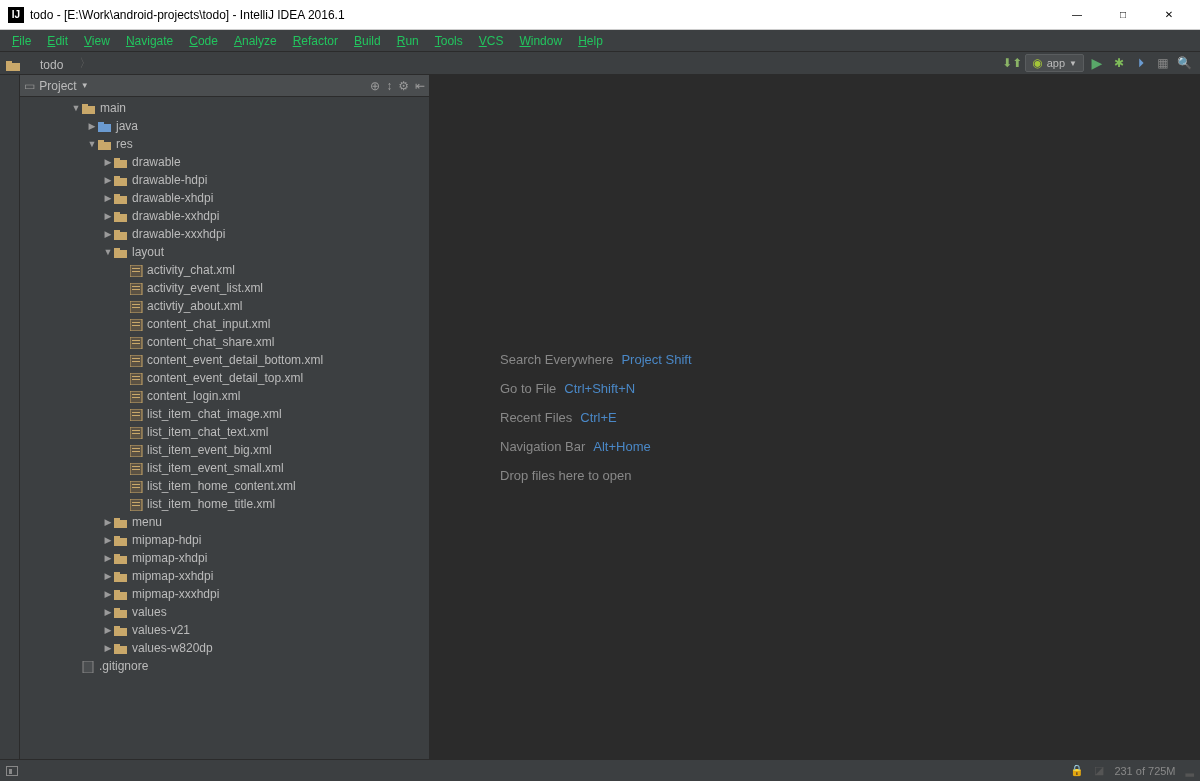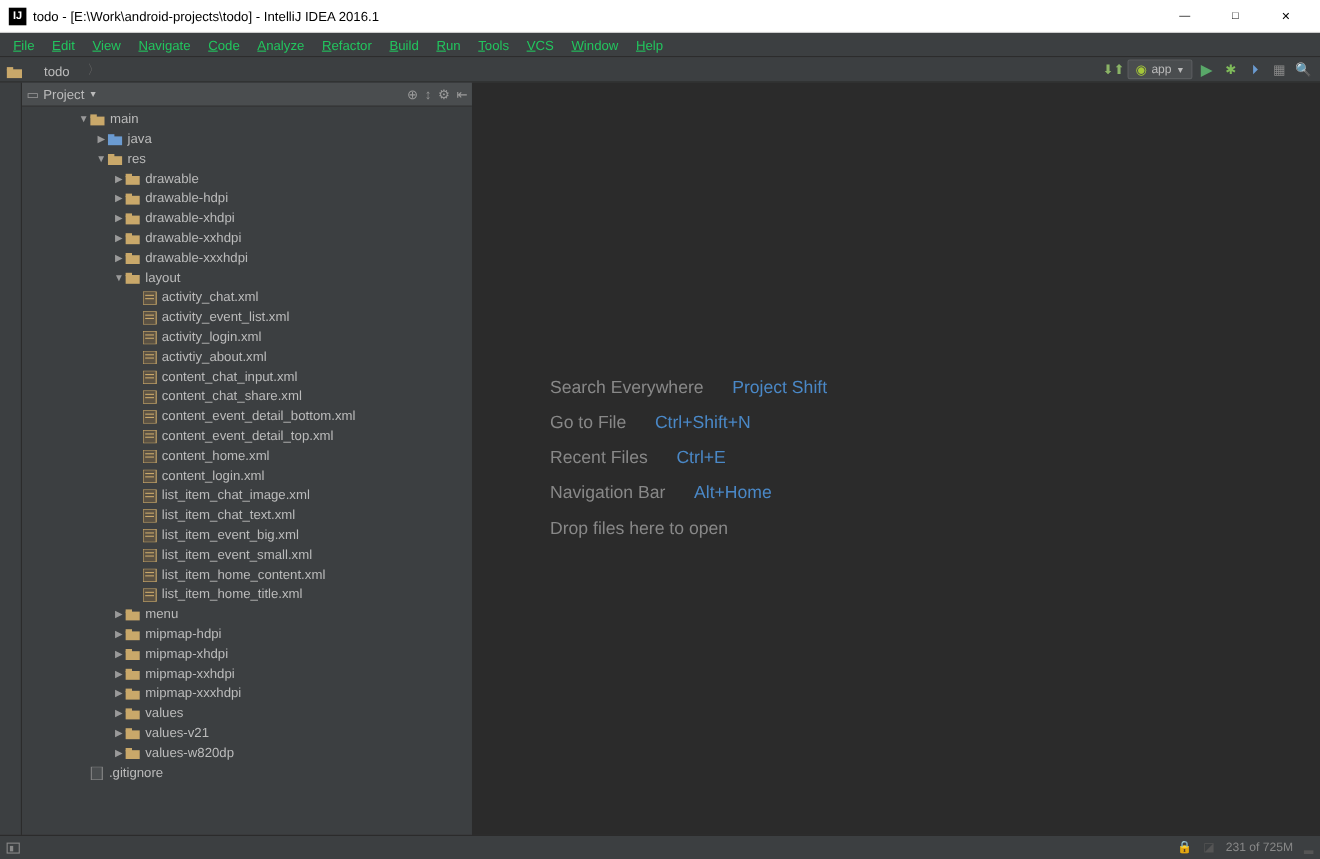--- a/index.html
+++ b/index.html
@@ -166,22 +166,22 @@
     justify-content: flex-start;
     padding-left: 70px;
   }
   .hints {
     display: flex;
     flex-direction: column;
     gap: 14px;
   }
   .hint-row {
     display: flex;
-    gap: 26px;
-    font-size: 16px;
+    gap: 8px;
+    font-size: 13px;
   }
   .hint-label { color: #888888; }
   .hint-key { color: #4a88c7; }
   
   .status-bar {
     height: 22px;
     background: #3c3f41;
     border-top: 1px solid #2b2b2b;
     display: flex;
     align-items: center;
@@ -377,30 +377,20 @@
           <span>activity_event_list.xml</span>
         </div>
         <div class="tree-row">
           <span class="spacer" style="width:98px"></span>
           <span class="arrow"></span>
           <span><svg class="xmlicon">
               <rect x="0" y="0" width="12" height="12" fill="#5a5143" stroke="#c9a86a" stroke-width="1"></rect>
               <rect x="2" y="3" width="8" height="1" fill="#c9a86a"></rect>
               <rect x="2" y="6" width="8" height="1" fill="#c9a86a"></rect>
             </svg></span>
-          <span>activity_login.xml</span>
-        </div>
-        <div class="tree-row">
-          <span class="spacer" style="width:98px"></span>
-          <span class="arrow"></span>
-          <span><svg class="xmlicon">
-              <rect x="0" y="0" width="12" height="12" fill="#5a5143" stroke="#c9a86a" stroke-width="1"></rect>
-              <rect x="2" y="3" width="8" height="1" fill="#c9a86a"></rect>
-              <rect x="2" y="6" width="8" height="1" fill="#c9a86a"></rect>
-            </svg></span>
           <span>activtiy_about.xml</span>
         </div>
         <div class="tree-row">
           <span class="spacer" style="width:98px"></span>
           <span class="arrow"></span>
           <span><svg class="xmlicon">
               <rect x="0" y="0" width="12" height="12" fill="#5a5143" stroke="#c9a86a" stroke-width="1"></rect>
               <rect x="2" y="3" width="8" height="1" fill="#c9a86a"></rect>
               <rect x="2" y="6" width="8" height="1" fill="#c9a86a"></rect>
             </svg></span>
@@ -428,30 +418,20 @@
         </div>
         <div class="tree-row">
           <span class="spacer" style="width:98px"></span>
           <span class="arrow"></span>
           <span><svg class="xmlicon">
               <rect x="0" y="0" width="12" height="12" fill="#5a5143" stroke="#c9a86a" stroke-width="1"></rect>
               <rect x="2" y="3" width="8" height="1" fill="#c9a86a"></rect>
               <rect x="2" y="6" width="8" height="1" fill="#c9a86a"></rect>
             </svg></span>
           <span>content_event_detail_top.xml</span>
-        </div>
-        <div class="tree-row">
-          <span class="spacer" style="width:98px"></span>
-          <span class="arrow"></span>
-          <span><svg class="xmlicon">
-              <rect x="0" y="0" width="12" height="12" fill="#5a5143" stroke="#c9a86a" stroke-width="1"></rect>
-              <rect x="2" y="3" width="8" height="1" fill="#c9a86a"></rect>
-              <rect x="2" y="6" width="8" height="1" fill="#c9a86a"></rect>
-            </svg></span>
-          <span>content_home.xml</span>
         </div>
         <div class="tree-row">
           <span class="spacer" style="width:98px"></span>
           <span class="arrow"></span>
           <span><svg class="xmlicon">
               <rect x="0" y="0" width="12" height="12" fill="#5a5143" stroke="#c9a86a" stroke-width="1"></rect>
               <rect x="2" y="3" width="8" height="1" fill="#c9a86a"></rect>
               <rect x="2" y="6" width="8" height="1" fill="#c9a86a"></rect>
             </svg></span>
           <span>content_login.xml</span>

